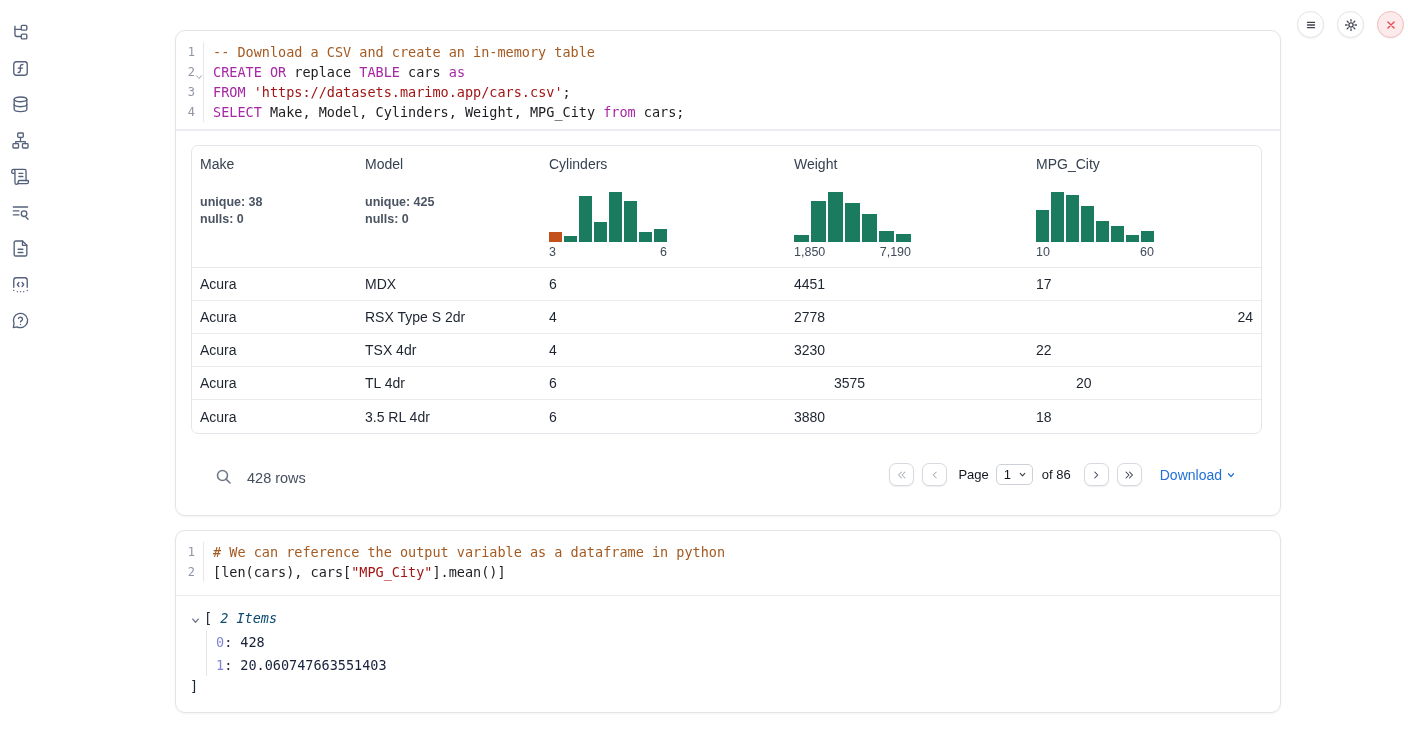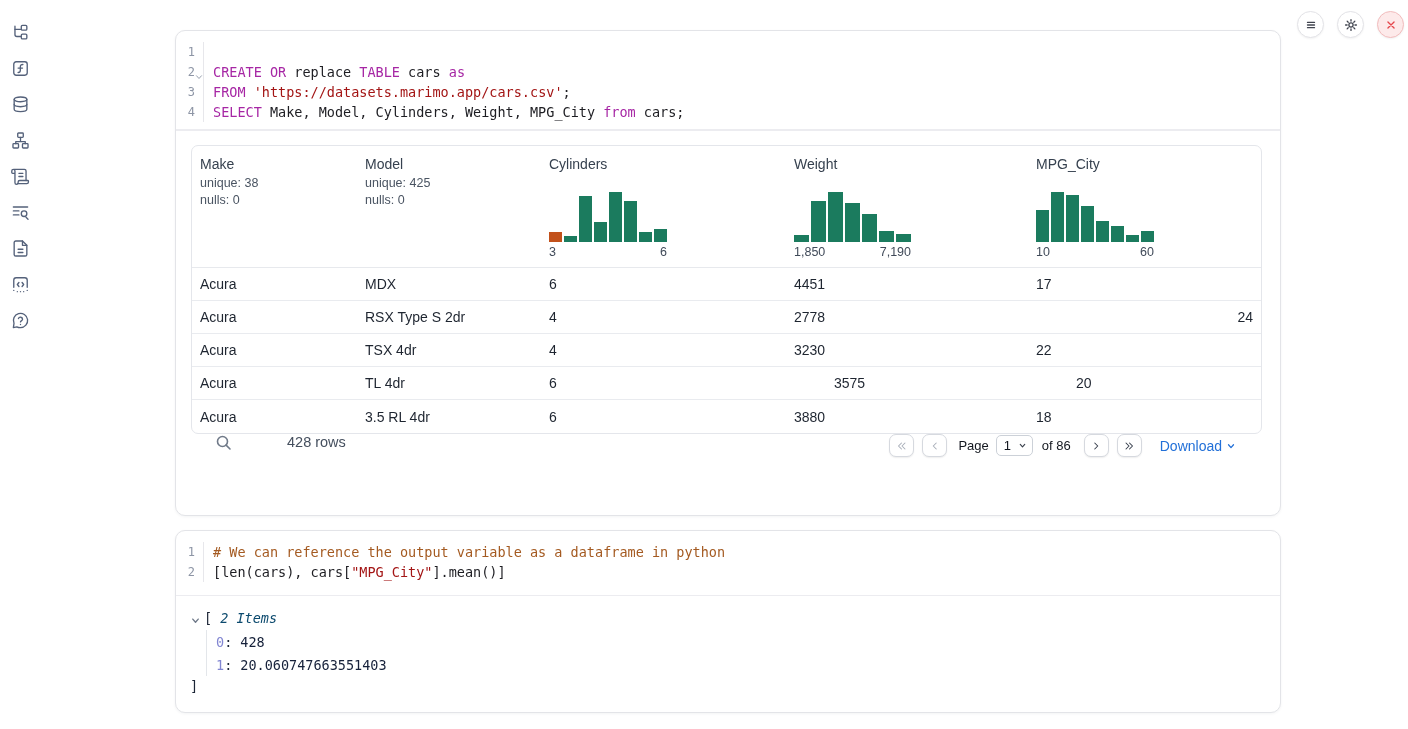--- a/index.html
+++ b/index.html
@@ -52,32 +52,32 @@
                   border-radius:4px; font-family:"Liberation Sans",sans-serif;
                   font-size:11.5px; font-weight:bold; color:#13678f; padding:1px 6px; }
   .lang-badge { margin-left:auto; font-size:12px; font-weight:bold; color:#176eae; cursor:pointer; }
 
   
   .table-output { padding:14px 18px 0 15px; }
   .data-table { border:1px solid #e4e6eb; border-radius:7px; overflow:hidden; }
   .thead { display:flex; border-bottom:1px solid #e7e9ed; height:122px; }
   .th { padding:10px 8px 0; flex:none; cursor:pointer; }
   .col-name { font-size:14px; color:#36414f; }
-  .col-stats { margin-top:3px; font-size:12.5px; color:#4a5462; line-height:16.5px; }
+  .col-stats { margin-top:22px; font-size:12.5px; color:#4a5462; line-height:16.5px;font-weight:bold; }
   .hist { margin-top:18px; }
   .hist-bars { display:flex; align-items:flex-end; gap:2px; height:52px; }
   .hist-bar { flex:none; }
   .hist-axis { display:flex; justify-content:space-between; margin-top:3px;
                font-size:12.5px; color:#404a59; }
   .tr { display:flex; height:33px; align-items:center; border-bottom:1px solid #e9ebef; }
   .tr:last-child { border-bottom:none; }
   .td { flex:none; padding:0 8px; font-size:14px; color:#1e2530; }
 
   
-  .table-footer { height:52px; display:flex; align-items:flex-start; padding:0 26px 0 23px;gap:40px; }
+  .table-footer { height:52px; display:flex; align-items:flex-end; padding:0 26px 0 23px; }
   .search-btn { border:none; background:none; padding:0; color:#707a89;
                 width:18px; height:18px; cursor:pointer; }
   .search-btn svg { width:17px; height:17px; stroke:currentColor; fill:none;
                     stroke-width:1.6; stroke-linecap:round; }
   .rows-count { margin-left:15px; font-size:14.5px; color:#454f5e; }
   .pager { margin-left:auto; display:flex; align-items:center; }
   .pg-btn { width:25px; height:23px; border:1px solid #d6d9df; border-radius:7px;
             background:#fff; display:flex; align-items:center; justify-content:center;
             padding:0; box-shadow:0 1px 1.5px rgba(0,0,0,.07); color:#343c4a; cursor:pointer; }
   .pg-btn.disabled { color:#a7adb8; }
@@ -198,20 +198,21 @@
     <svg viewBox="0 0 16 16">
         <path d="m4.5 4.5 7 7M11.5 4.5l-7 7"></path>
       </svg>
   </button>
 </div>
 
 <div class="cell" id="sql-cell">
   <div class="editor" id="sql-editor">
       <div class="code-line">
         <div class="gutter">1</div>
+        <div class="code-content"><span class="tok-com">-- Download a CSV and create an in-memory table</span></div>
       </div>
       <div class="code-line">
         <div class="gutter">2<span class="fold"><svg viewBox="0 0 16 16">
               <polyline points="3 5.5 8 11 13 5.5"></polyline>
             </svg></span></div>
         <div class="code-content"><span class="tok-kw">CREATE</span><span class="tok-plain"> </span><span class="tok-kw">OR</span><span class="tok-plain"> replace </span><span class="tok-kw">TABLE</span><span class="tok-plain"> cars </span><span class="tok-kw">as</span></div>
       </div>
       <div class="code-line">
         <div class="gutter">3</div>
         <div class="code-content"><span class="tok-kw">FROM</span><span class="tok-plain"> </span><span class="tok-str">'https://datasets.marimo.app/cars.csv'</span><span class="tok-plain">;</span></div>

